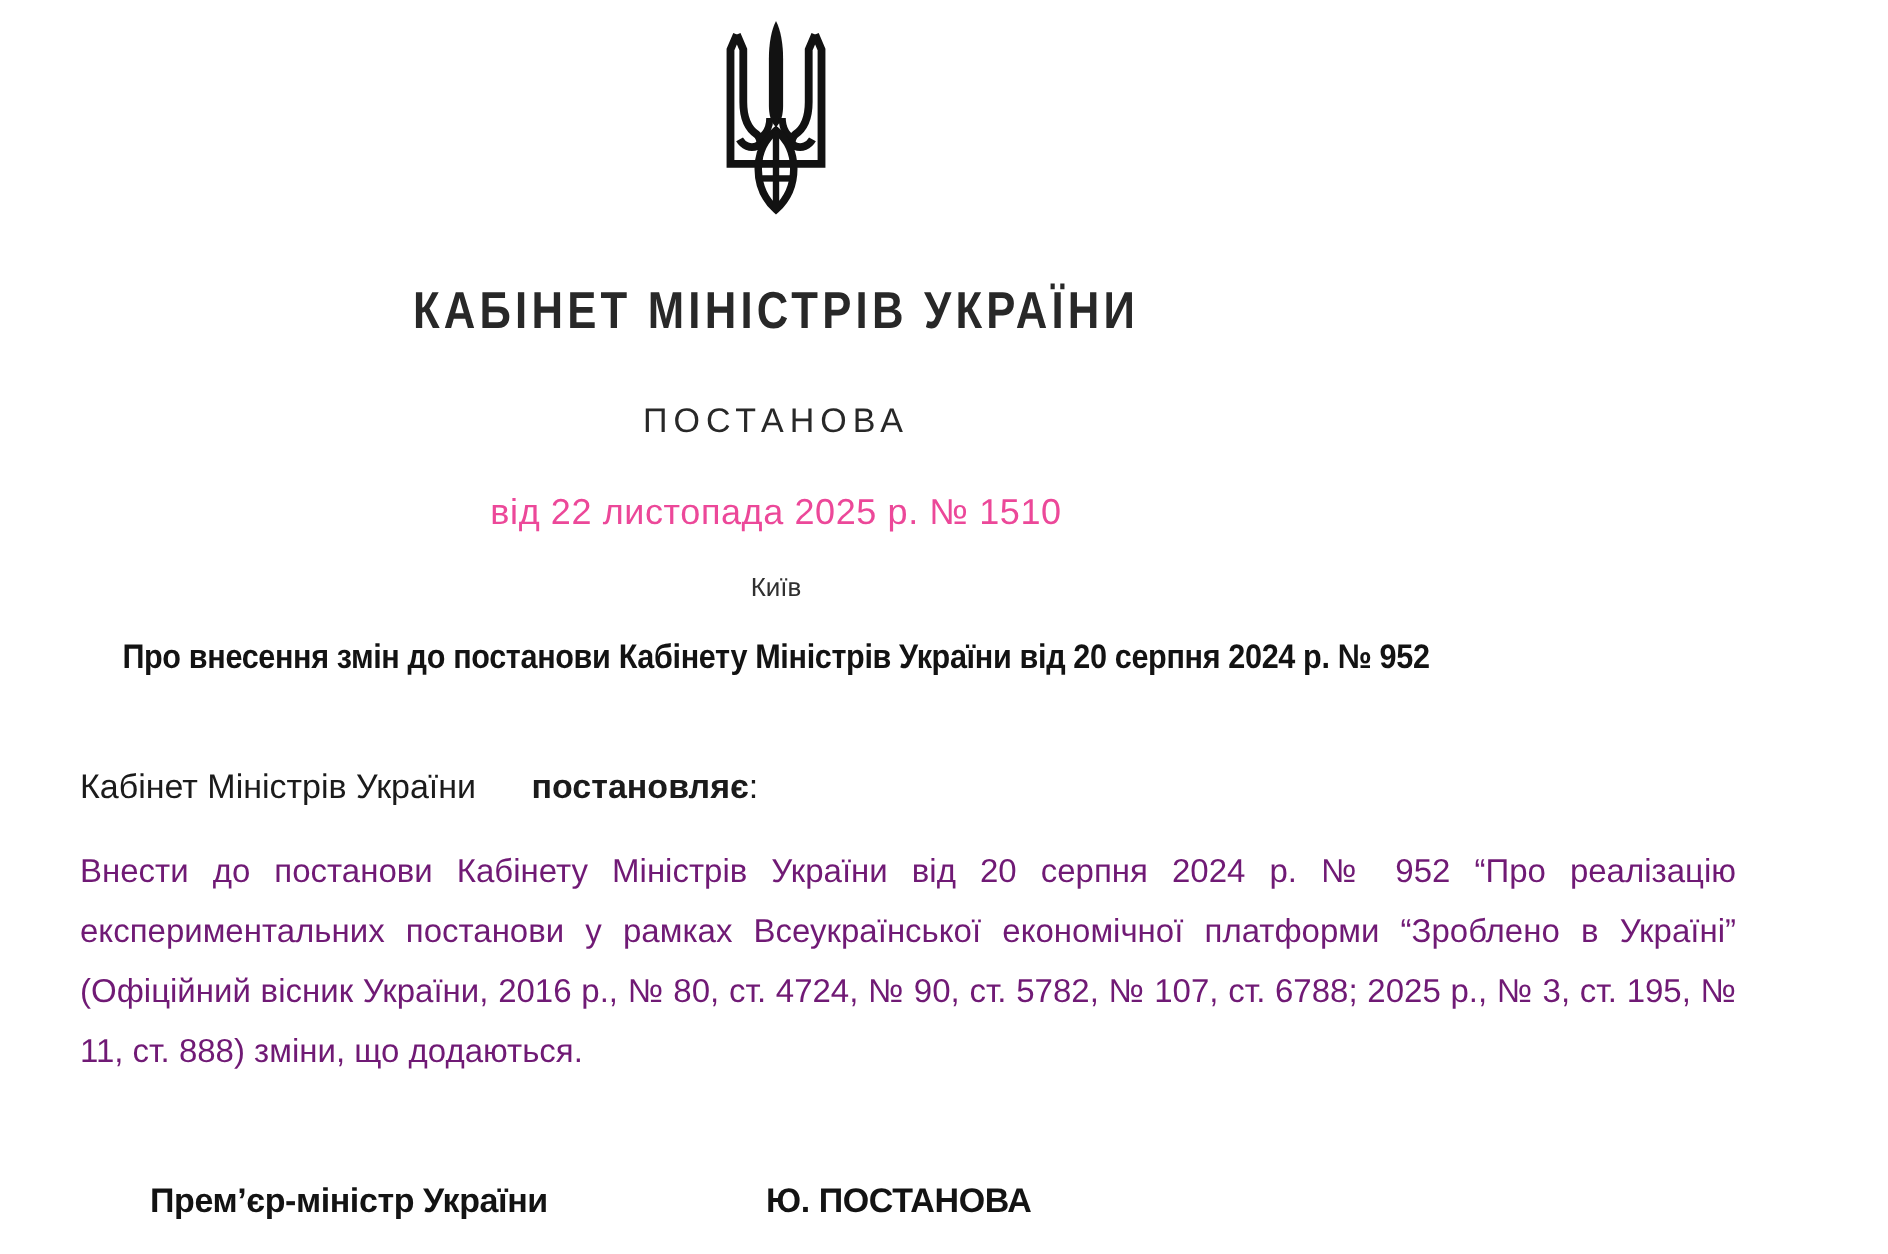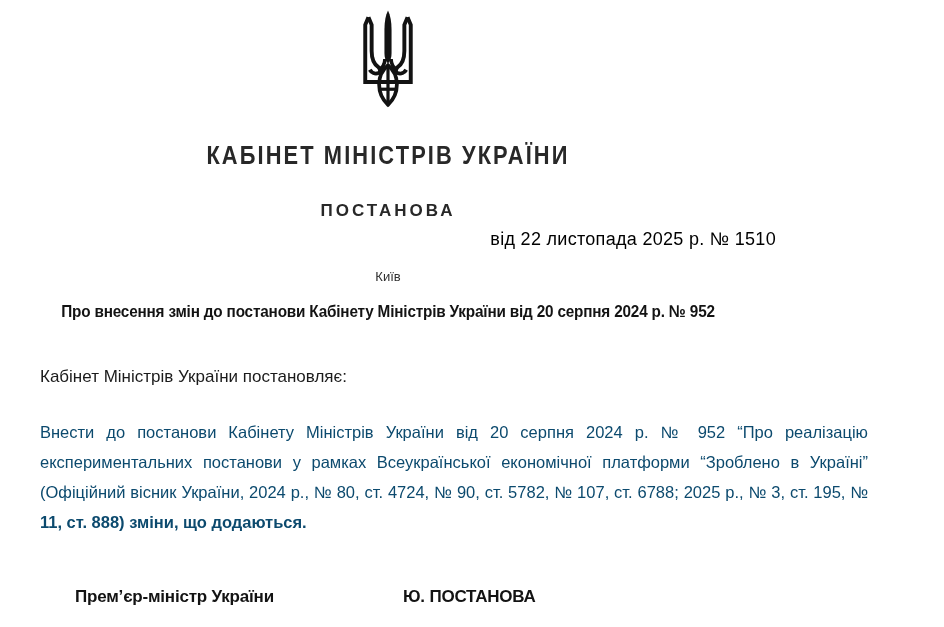--- a/index.html
+++ b/index.html
@@ -29,30 +29,29 @@
     font-weight: 700;
     letter-spacing: 2.5px;
     color: #282828;
     white-space: nowrap;
     transform: scaleX(0.84);
     transform-origin: 50% 50%;
   }
   .doc-type {
     margin-top: 30px;
     font-size: 17px;
-    font-weight: 700;
+    font-weight: 400;
     letter-spacing: 3px;
     color: #282828;
   }
   .date-line {
-    margin-top: 8px;
+    margin-top: 25px;
     font-size: 18px;
-    color: #000000;
+    color: #ec4899;
     letter-spacing: 0.3px;
-    text-align: right;
   }
   .city {
     margin-top: 19px;
     font-size: 13px;
     color: #303030;
   }
   .doc-title {
     margin-top: 18px;
     font-size: 17px;
     font-weight: 700;
@@ -60,44 +59,42 @@
     white-space: nowrap;
     transform: scaleX(0.9);
     transform-origin: 50% 50%;
     color: #131313;
   }
   .preamble {
     margin: 45px 76px 0 40px;
     font-size: 17px;
     color: #1b1b1b;
   }
-  .preamble b { font-weight: 400; }
+  .preamble b { font-weight: 700; margin-left: 23px; }
   .body-par {
-    margin: 30px 76px 0 40px;
+    margin: 17px 76px 0 40px;
     font-size: 16.5px;
-    color: #0c4a6e;
+    color: #701a75;
   }
   .body-line {
     line-height: 30px;
     text-align: justify;
     text-align-last: justify;
   }
   .body-line.last {
     text-align: right;
     text-align-last: left;
-    font-weight: bold;
   }
   .sig-row {
     display: flex;
     margin: 50px 0 0 75px;
     font-size: 17px;
     font-weight: 700;
     letter-spacing: -0.2px;
     color: #131313;
-    gap: 20px;
   }
   .sig-role { width: 308px; }
 </style>
 </head>
 <body>
 
 <div class="page">
 
   <div class="center-col">
 
@@ -131,21 +128,21 @@
 
     <div class="doc-title">Про внесення змін до постанови Кабінету Міністрів України від 20 серпня 2024 р. № 952</div>
 
   </div>
 
   <div class="preamble"><span>Кабінет Міністрів України </span><b>постановляє</b><span>:</span></div>
 
   <div class="body-par">
     <div class="body-line">Внести до постанови Кабінету Міністрів України від 20 серпня 2024 р. № 952 “Про реалізацію</div>
     <div class="body-line">експериментальних постанови у рамках Всеукраїнської економічної платформи “Зроблено в Україні”</div>
-    <div class="body-line">(Офіційний вісник України, 2024 р., № 80, ст. 4724, № 90, ст. 5782, № 107, ст. 6788; 2025 р., № 3, ст. 195, №</div>
+    <div class="body-line">(Офіційний вісник України, 2016 р., № 80, ст. 4724, № 90, ст. 5782, № 107, ст. 6788; 2025 р., № 3, ст. 195, №</div>
     <div class="body-line last">11, ст. 888) зміни, що додаються.</div>
   </div>
 
   <div class="sig-row">
     <div class="sig-role">Прем’єр-міністр України</div>
     <div class="sig-name">Ю. ПОСТАНОВА</div>
   </div>
 
 </div>
 

